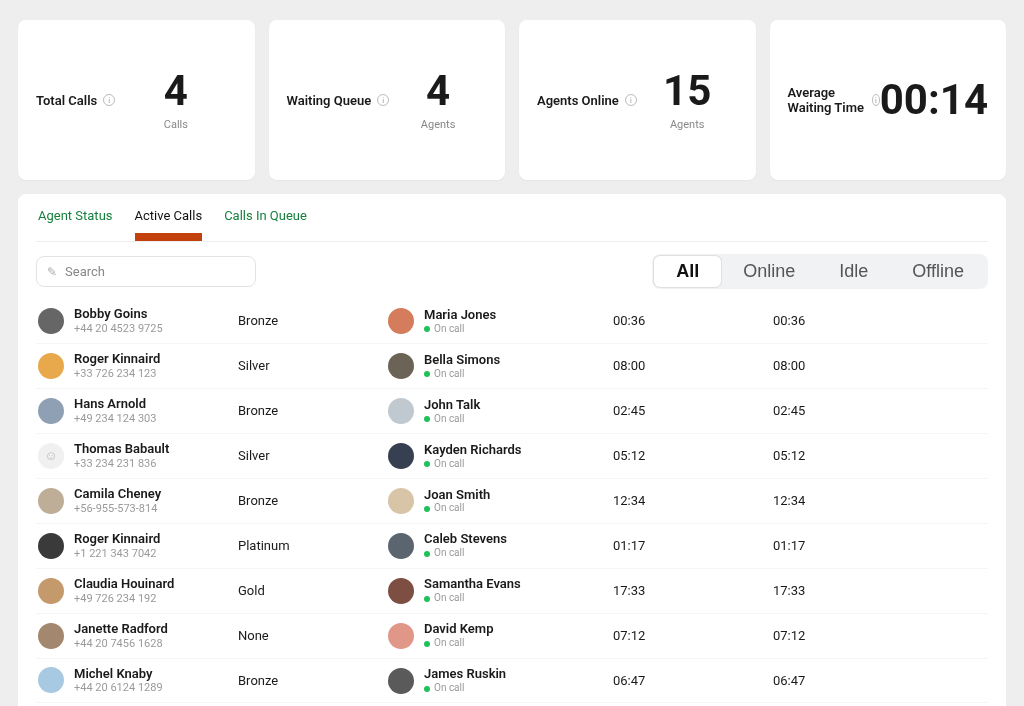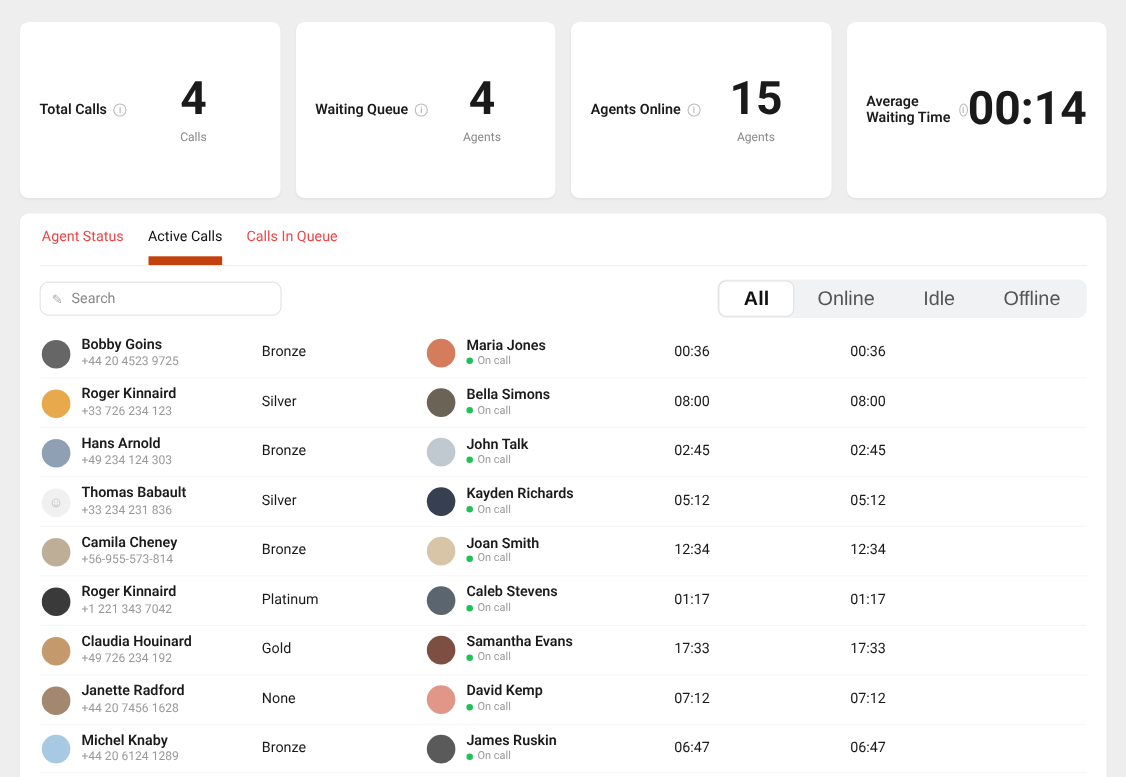--- a/index.html
+++ b/index.html
@@ -35,35 +35,35 @@
   .stat-body { flex:1; display:flex; flex-direction:column; align-items:center; justify-content:center; }
   .stat-value { font-size: 42px; font-weight:700; line-height:1; }
   .stat-unit { font-size: 11px; color:#888; margin-top:6px; }
   .main-card {
     background: #fff;
     border-radius: 8px;
     padding: 14px 18px 14px;
     box-shadow: 0 1px 2px rgba(0,0,0,.04);
   }
   .tabs { display:flex; gap:22px; border-bottom:1px solid #eee; padding: 0 2px; }
-  .tab { font-size:13px; color:#ef4444; padding: 0 0 10px; cursor:pointer; border-bottom: 2px solid transparent; }
+  .tab { font-size:13px; color:#15803d; padding: 0 0 10px; cursor:pointer; border-bottom: 2px solid transparent; }
   .tab.active { color:#111; font-weight:400; border-bottom:8px solid #c2410c; }
   .toolbar { display:flex; align-items:center; justify-content:space-between; padding: 12px 0 10px; }
   .search {
     display:flex; align-items:center; gap:8px;
     border:1px solid #e3e3e3; border-radius:8px;
     padding:7px 10px; width: 220px; color:#888; font-size:13px;
   }
   .search-icon { font-size:12px; color:#aaa; }
   .seg { display:flex; background:#f1f2f3; border-radius:8px; padding:2px; font-size:12px; }
   .seg button { border:0; background:transparent; padding:5px 22px; border-radius:6px; color:#555; cursor:pointer; font-size:18px; }
   .seg button.active { background:#fff; color:#111; box-shadow:0 0 0 1px #e0e0e0; font-weight:600; }
   .thead { display:grid; grid-template-columns: 200px 150px 225px 160px 1fr; font-size:11px; color:#9a9a9a; padding: 6px 2px; border-bottom:1px solid #f0f0f0; }
   .row { display:grid; grid-template-columns: 200px 150px 225px 160px 1fr; align-items:center; padding: 8px 2px; border-bottom:1px solid #f5f5f5; font-size:13px; }
-  .contact { display:flex; align-items:flex-end; gap:10px; }
+  .contact { display:flex; align-items:center; gap:10px; }
   .avatar { width:26px; height:26px; border-radius:50%; background:linear-gradient(135deg,#c9c9c9,#e9e9e9); display:inline-flex; align-items:center; justify-content:center; font-size:10px; color:#fff; flex-shrink:0; overflow:hidden; }
   .placeholder-avatar { background:#f0f0f0; color:#bbb; }
   .cname { font-weight:600; font-size:13px; line-height:1.15; }
   .cphone { font-size:11px; color:#9a9a9a; }
   .agent-cell { display:flex; align-items:flex-end; gap:10px; }
   .agent-cell .meta { line-height:1.15; }
   .status-dot { width:6px;height:6px;border-radius:50%;background:#20c05a;display:inline-block;margin-right:4px; vertical-align:middle;}
   .substatus { font-size:10px; color:#9a9a9a;}
 </style>
 </head>

